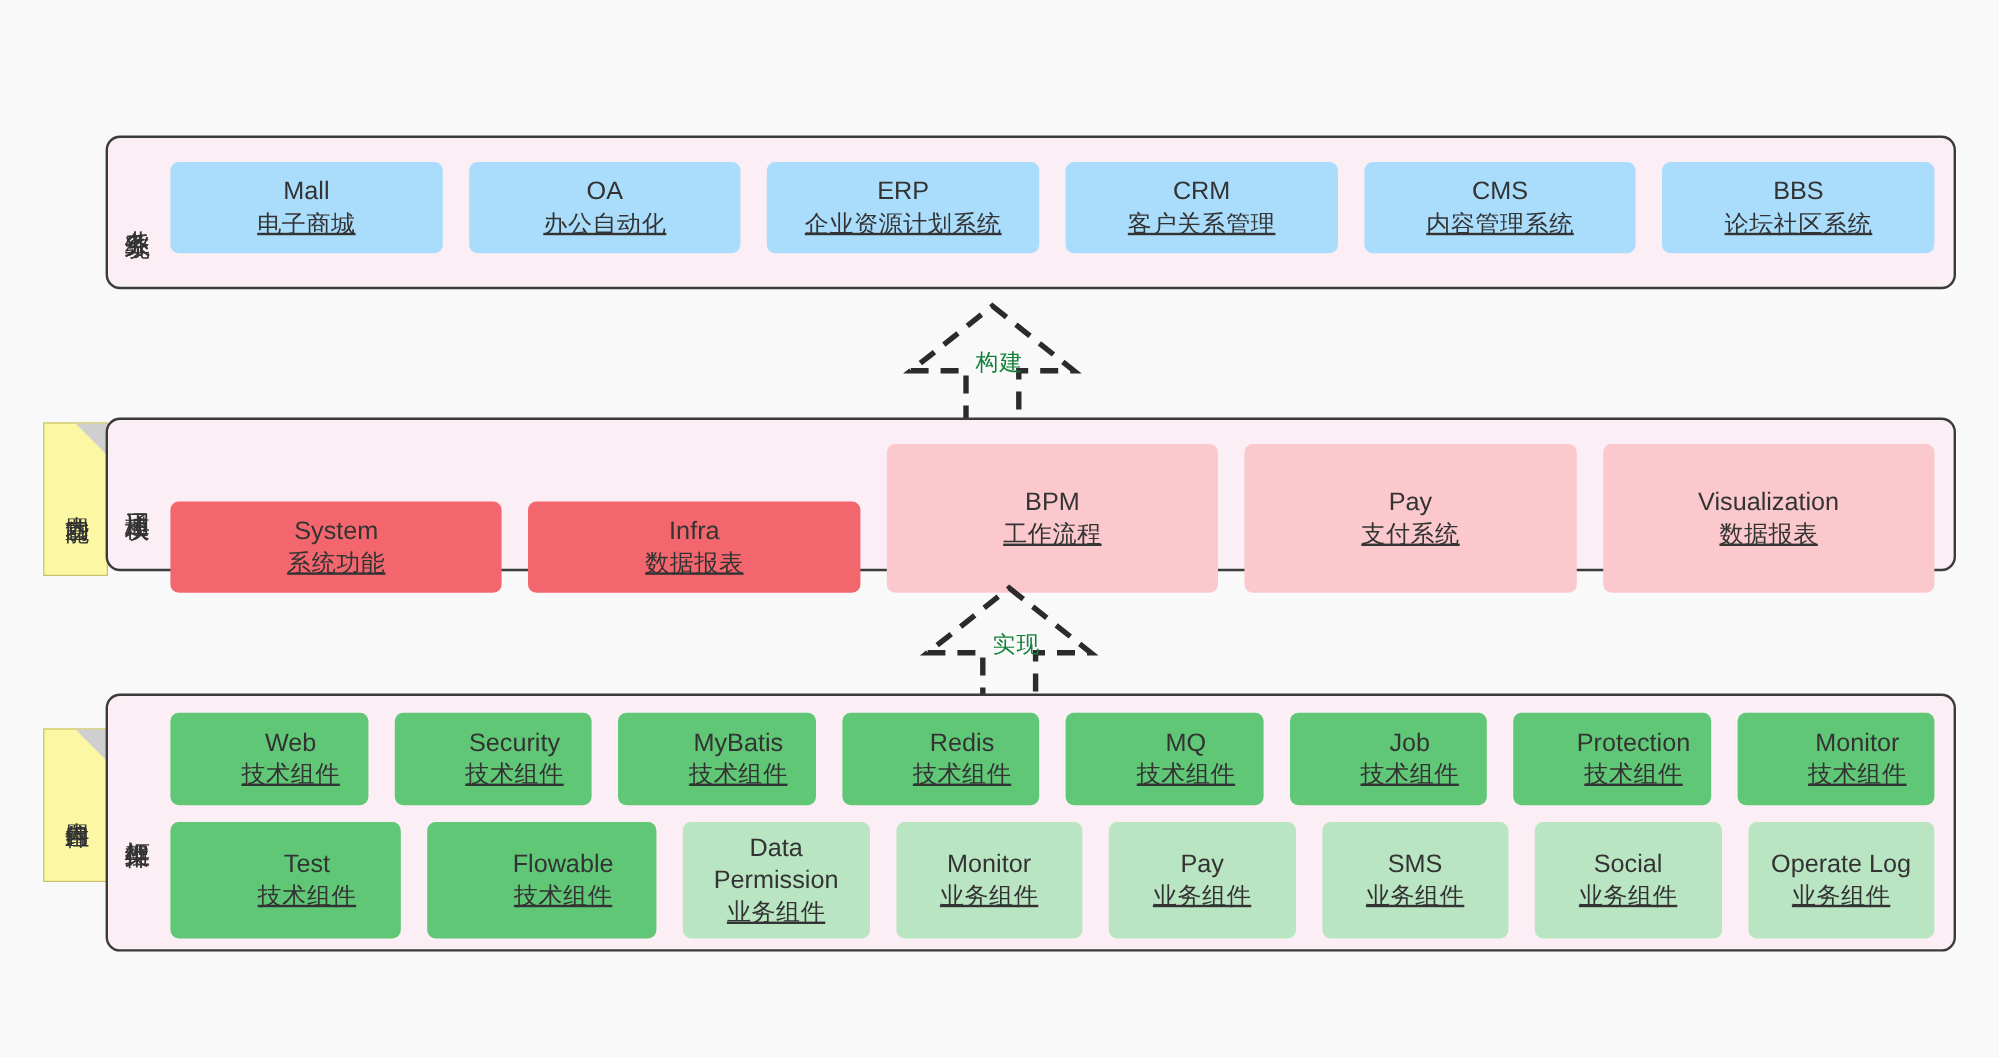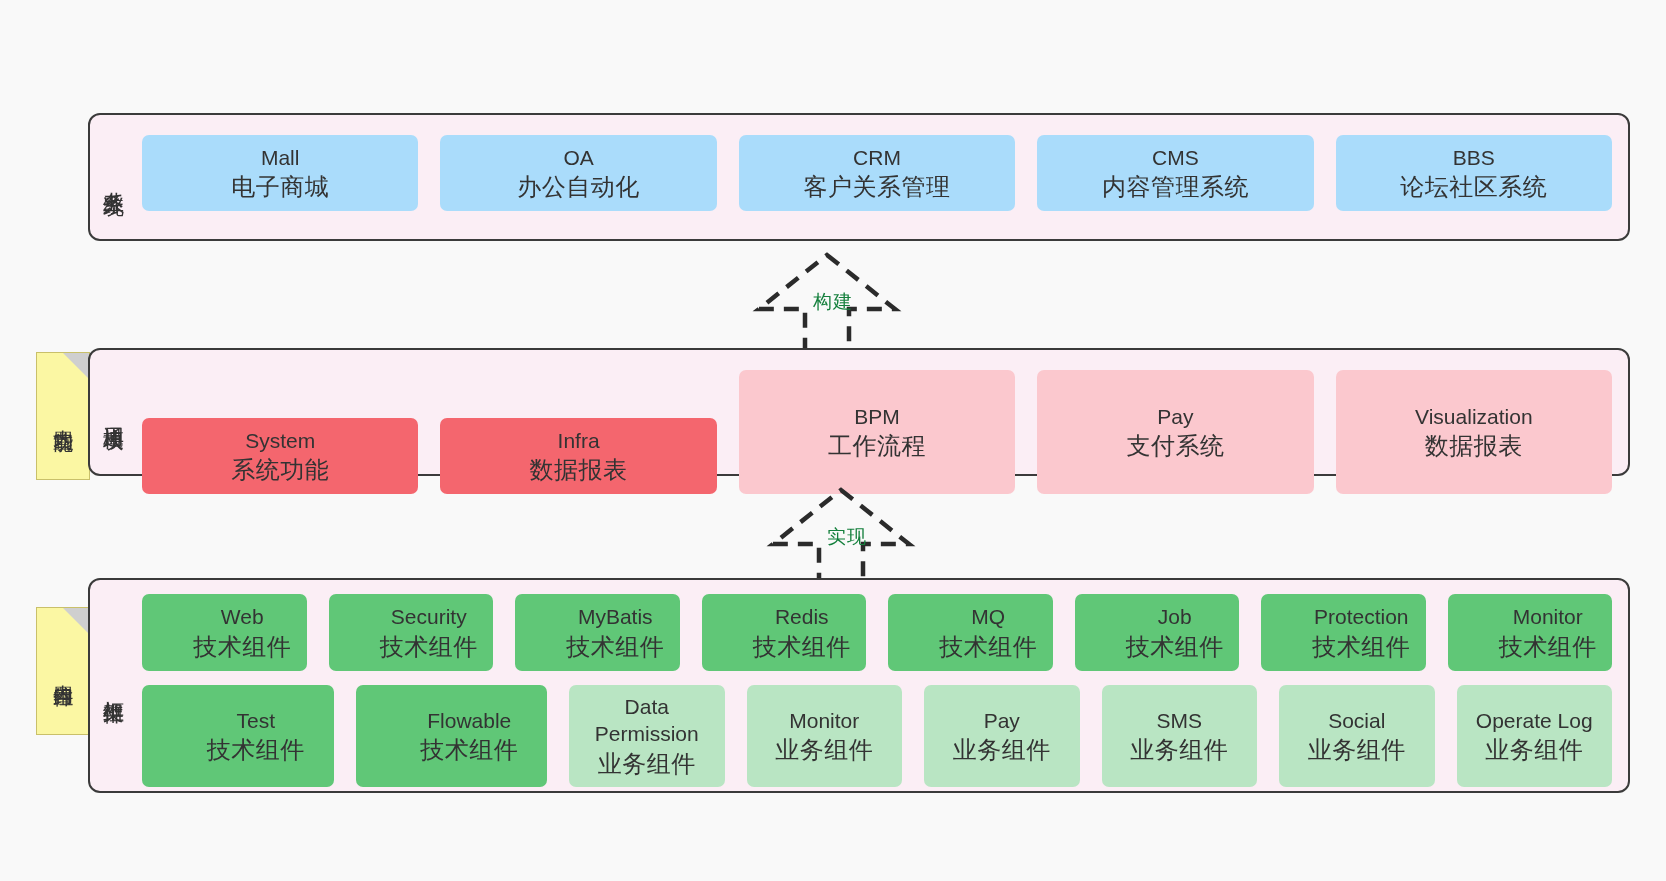--- a/index.html
+++ b/index.html
@@ -71,23 +71,24 @@
     text-align: center;
     box-sizing: border-box;
     padding: 8px 6px;
     line-height: 1.30;
   }
   .cell .en {
     font-size: 21px;
     color: #333;
   }
   .cell .cn {
-    font-size: 24px;
+    font-size: 20px;
     color: #333;
     letter-spacing: 0.5px;
+    text-decoration: underline;
   }
 
   
   .c-blue      { background: #aadcfb; }
   .c-red       { background: #f4666e; margin-top: 48px; }
   .c-pink      { background: #fbc8ce; }
   .c-green     { background: #60c777; padding-left: 42px; }
   .c-greenlite { background: #b9e5c3; }
 
   
@@ -156,20 +157,24 @@
       <div class="row">
         <div class="cell c-blue">
           <div class="en">Mall</div>
           <div class="cn">电子商城</div>
         </div>
         <div class="cell c-blue">
           <div class="en">OA</div>
           <div class="cn">办公自动化</div>
         </div>
         <div class="cell c-blue">
+          <div class="en">ERP</div>
+          <div class="cn">企业资源计划系统</div>
+        </div>
+        <div class="cell c-blue">
           <div class="en">CRM</div>
           <div class="cn">客户关系管理</div>
         </div>
         <div class="cell c-blue">
           <div class="en">CMS</div>
           <div class="cn">内容管理系统</div>
         </div>
         <div class="cell c-blue">
           <div class="en">BBS</div>
           <div class="cn">论坛社区系统</div>

